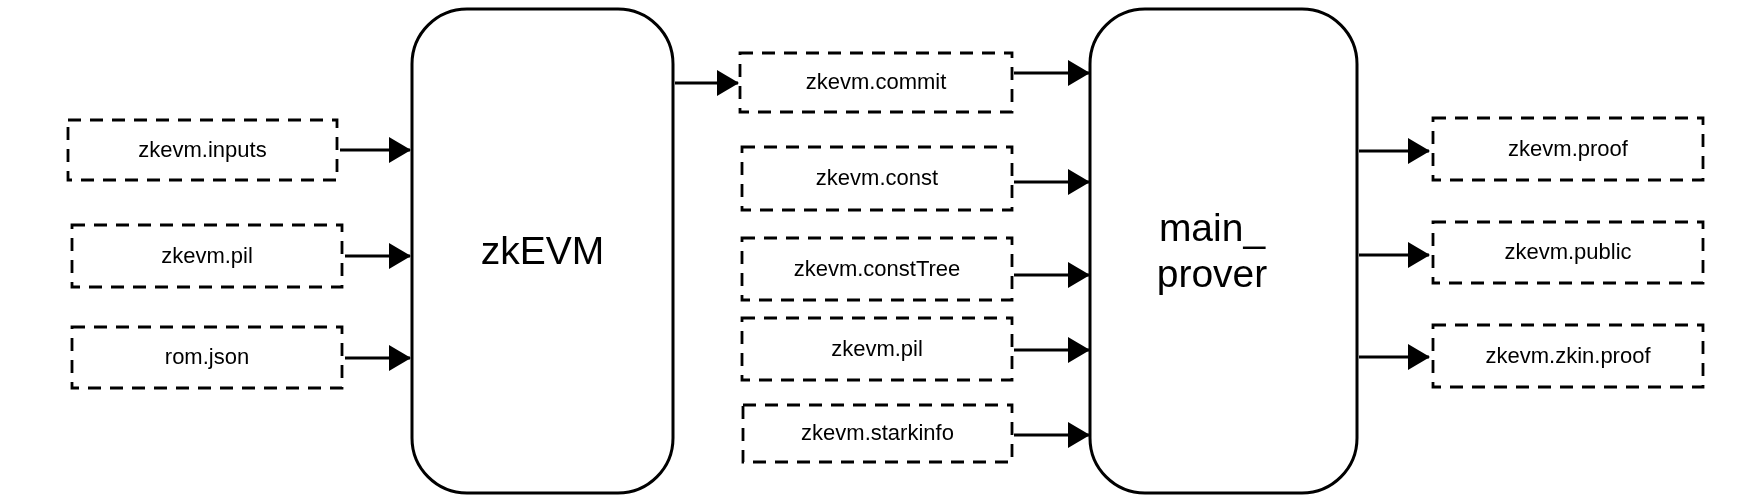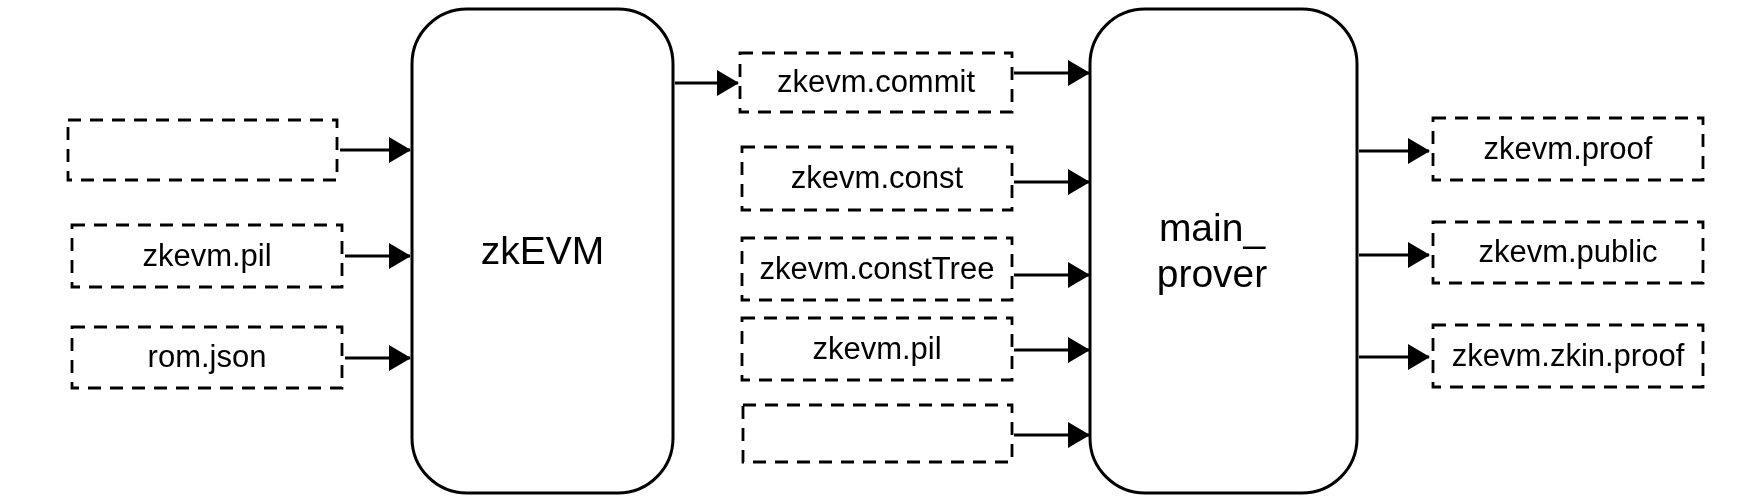--- a/index.html
+++ b/index.html
@@ -27,21 +27,21 @@
   .label {
     position: absolute;
     display: flex;
     align-items: center;
     justify-content: center;
     text-align: center;
     color: #000000;
     white-space: nowrap;
   }
   .file-label {
-    font-size: 31px;
+    font-size: 22px;
     line-height: 1.1;
   }
   .process-label {
     font-size: 39px;
     line-height: 46px;
     flex-direction: column;
   }
 </style>
 </head>
 <body>
@@ -82,31 +82,33 @@
     <line x1="1014" y1="182" x2="1089" y2="182" stroke="#000000" stroke-width="3" marker-end="url(#arrowhead)"></line>
     <line x1="1014" y1="275" x2="1089" y2="275" stroke="#000000" stroke-width="3" marker-end="url(#arrowhead)"></line>
     <line x1="1014" y1="350" x2="1089" y2="350" stroke="#000000" stroke-width="3" marker-end="url(#arrowhead)"></line>
     <line x1="1014" y1="435" x2="1089" y2="435" stroke="#000000" stroke-width="3" marker-end="url(#arrowhead)"></line>
 
     <line x1="1359" y1="151" x2="1429" y2="151" stroke="#000000" stroke-width="3" marker-end="url(#arrowhead)"></line>
     <line x1="1359" y1="255" x2="1429" y2="255" stroke="#000000" stroke-width="3" marker-end="url(#arrowhead)"></line>
     <line x1="1359" y1="357" x2="1429" y2="357" stroke="#000000" stroke-width="3" marker-end="url(#arrowhead)"></line>
   </svg>
 
+  <div class="label file-label" style="left:68px;  top:120px; width:269px; height:60px;">zkevm.inputs</div>
   <div class="label file-label" style="left:72px;  top:225px; width:270px; height:62px;">zkevm.pil</div>
   <div class="label file-label" style="left:72px;  top:327px; width:270px; height:61px;">rom.json</div>
 
   <div class="label process-label" style="left:412px; top:9px; width:261px; height:484px;">
     <div>zkEVM</div>
   </div>
 
   <div class="label file-label" style="left:740px; top:53px;  width:272px; height:59px;">zkevm.commit</div>
   <div class="label file-label" style="left:742px; top:238px; width:270px; height:62px;">zkevm.constTree</div>
   <div class="label file-label" style="left:742px; top:147px; width:270px; height:63px;">zkevm.const</div>
   <div class="label file-label" style="left:742px; top:318px; width:270px; height:62px;">zkevm.pil</div>
+  <div class="label file-label" style="left:743px; top:405px; width:269px; height:57px;">zkevm.starkinfo</div>
 
   <div class="label process-label" style="left:1090px; top:9px; width:244px; height:484px;">
     <div>main_</div>
     <div>prover</div>
   </div>
 
   <div class="label file-label" style="left:1433px; top:118px; width:270px; height:62px;">zkevm.proof</div>
   <div class="label file-label" style="left:1433px; top:222px; width:270px; height:61px;">zkevm.public</div>
   <div class="label file-label" style="left:1433px; top:325px; width:270px; height:62px;">zkevm.zkin.proof</div>
 

